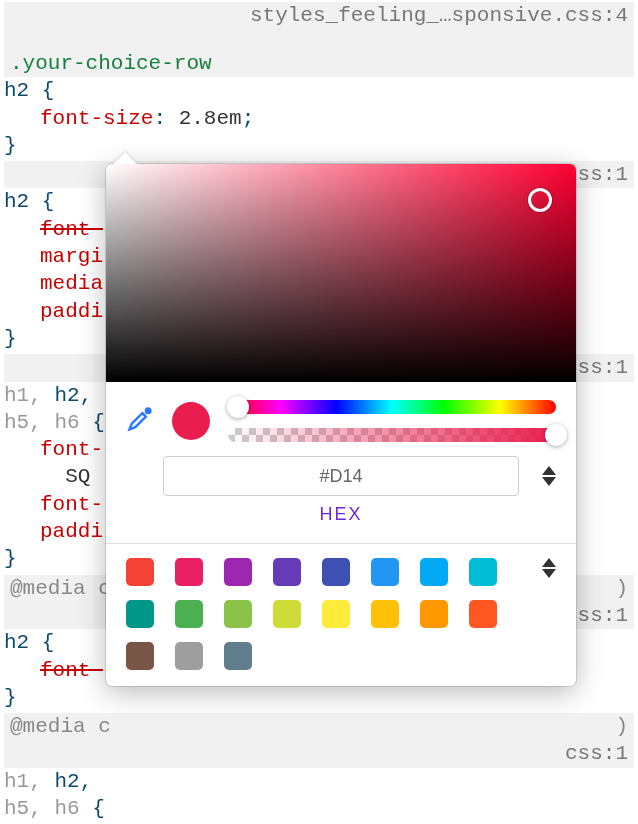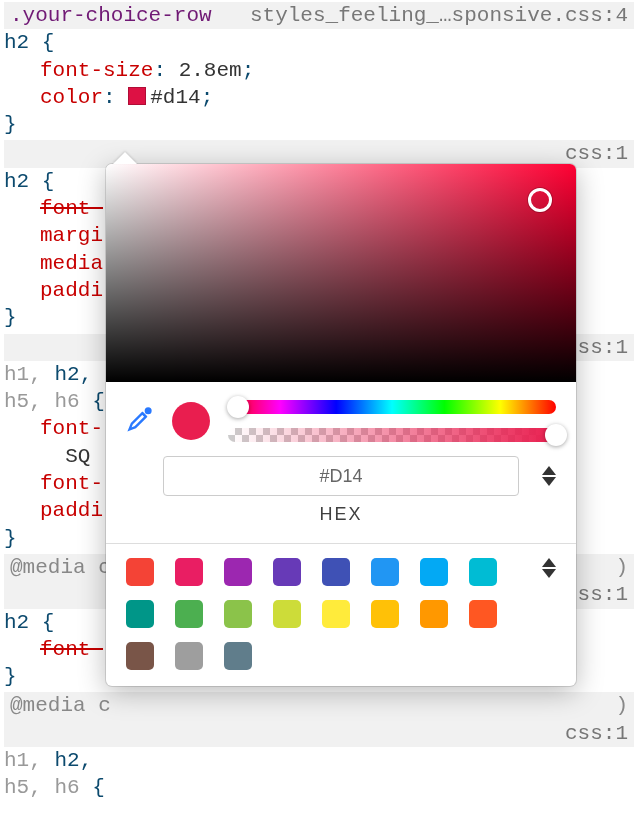--- a/index.html
+++ b/index.html
@@ -19,21 +19,21 @@
   }
 
   .rule-header {
     background: #f1f1f1;
     display: flex;
     justify-content: space-between;
     padding: 0 6px;
     color: #777;
     margin-top: 2px;
   }
-  .rule-header .selector { color: #701a75; }
+  .rule-header .selector { color: #15803d; margin-top: 48px; }
   .rule-header .source { }
   .line { padding-left: 36px; white-space: pre; }
   .prop { color: #c80000; }
   .val  { color: #333; margin-top: 24px; }
   .punct { color: #0c4a6e; }
   .strike { text-decoration: line-through; }
 
   .color-chip {
     display: inline-block;
     width: 18px; height: 18px;
@@ -137,21 +137,21 @@
     height: 40px;
     border: 1px solid #ccc;
     border-radius: 4px;
     text-align: center;
     font-size: 18px;
     color: #666;
     font-family: inherit;
   }
   .hex-label {
     text-align: center;
-    color: #404040;
+    color: #6d28d9;
     font-size: 18px;
     margin-top: 8px;
     letter-spacing: 2px;
   }
   .spinner {
     position: absolute;
     right: 20px;
     top: 10px;
     display: flex;
     flex-direction: column;
@@ -186,21 +186,20 @@
 <body>
 
 <div class="code-pane">
 
   <div class="rule-header">
     <span class="selector">.your-choice-row</span>
     <span class="source">styles_feeling_…sponsive.css:4</span>
   </div>
   <div><span class="punct">h2</span><span class="punct"> {</span></div>
   <div class="line"><span class="prop">font-size</span><span class="punct">: </span><span class="val">2.8em</span><span class="punct">;</span></div>
-  <div class="line"><span class="prop">color</span><span class="punct">: </span><span class="color-chip"></span><span class="val">#d14</span><span class="punct">;</span></div>
   <div><span class="punct">}</span></div>
 
   <div class="rule-header">
     <span></span>
     <span class="source">css:1</span>
   </div>
   <div><span class="punct">h2</span><span class="punct"> {</span></div>
   <div class="line"><span class="prop strike">font-</span></div>
   <div class="line"><span class="prop">margi</span></div>
   <div class="line"><span class="prop">media</span></div>

